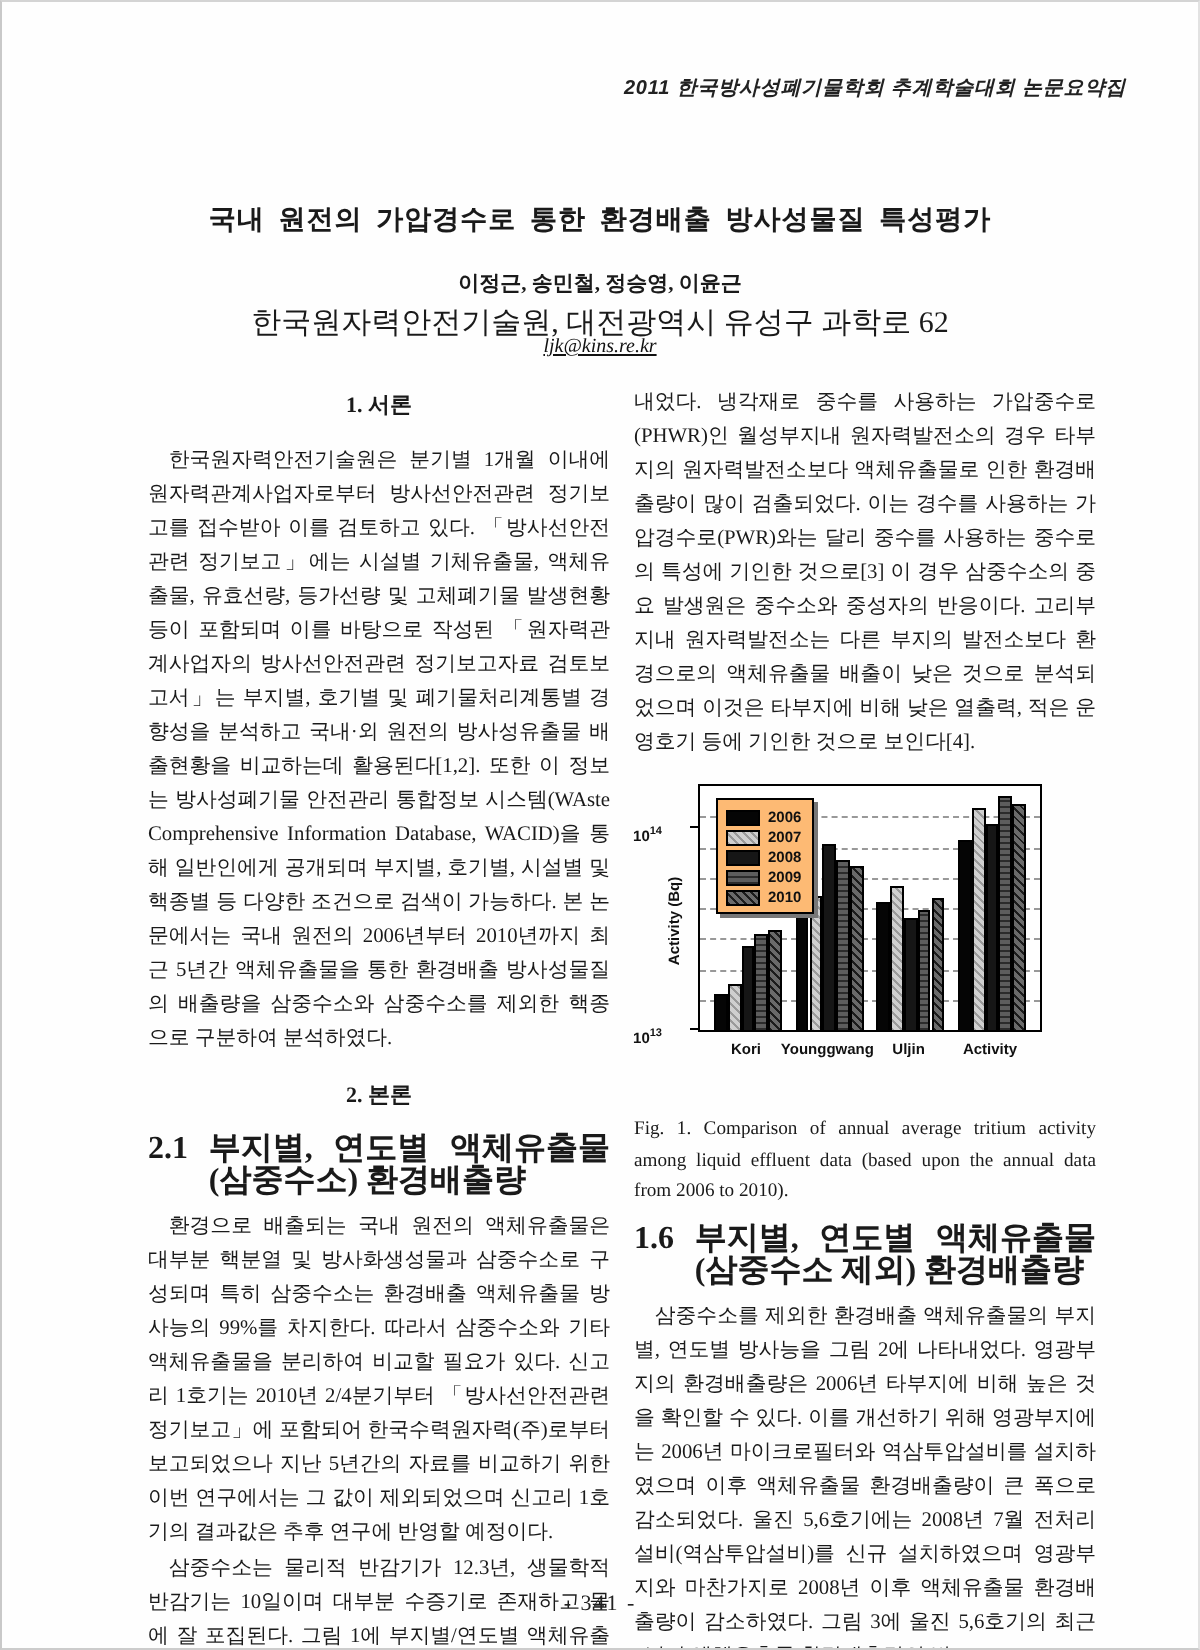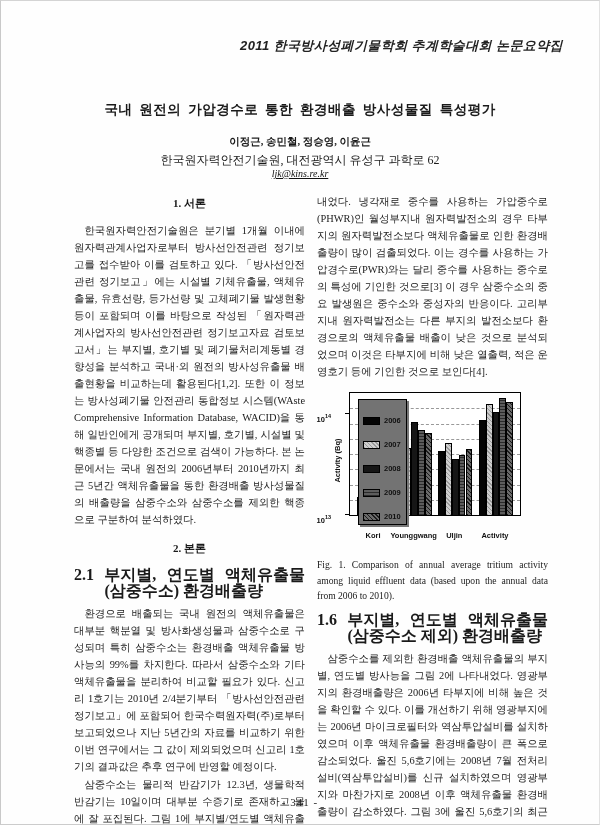--- a/index.html
+++ b/index.html
@@ -1,24 +1,24 @@
 <!DOCTYPE html>
 <html><head>
 <meta charset="utf-8">
 <style>
   html,body{margin:0;padding:0;background:#e9e9e9;}
   .page{position:relative;width:600px;height:825px;margin:0 auto;background:#fefefe;
         border-left:1px solid #c9c9c9;border-top:1px solid #d4d4d4;border-right:1px solid #e2e2e2;border-bottom:1px solid #cccccc;
         box-sizing:border-box;overflow:hidden;color:#1a1a1a;
         font-family:"Liberation Serif","DejaVu Serif",serif;}
   .header-line{position:absolute;top:36px;right:36px;font-family:"Liberation Sans","DejaVu Sans",sans-serif;
-        font-style:italic;font-weight:bold;font-size:13px;letter-spacing:.4px;color:#222;}
+        font-style:italic;font-weight:bold;font-size:10px;letter-spacing:.4px;color:#222;}
   .title{position:absolute;top:100px;left:0;width:100%;text-align:center;font-weight:bold;font-size:13.5px;word-spacing:3px;letter-spacing:.5px;}
   .byline{position:absolute;top:134px;left:0;width:100%;text-align:center;font-weight:bold;font-size:10.5px;}
-  .affil{position:absolute;top:151px;left:0;width:100%;text-align:center;font-size:12px;}
+  .affil{position:absolute;top:151px;left:0;width:100%;text-align:center;font-size:15px;}
   .email{position:absolute;top:167px;left:0;width:100%;text-align:center;font-size:10px;font-style:italic;}
   .email a{color:#111;text-decoration:underline;}
   .columns{position:absolute;top:192px;left:73px;width:474px;display:flex;gap:12px;}
   .col{width:231px;font-size:10.4px;line-height:17px;text-align:justify;}
   .sec-h{text-align:center;font-weight:bold;font-size:11px;margin:2px 0 10px 0;}
   .sec-h2{text-align:center;font-weight:bold;font-size:11px;margin:12px 0 10px 0;}
   .sub-h{font-weight:bold;font-size:16px;margin:2px 0 6px 0;padding-left:1.9em;text-indent:-1.9em;line-height:16px;}
   .para{text-indent:1em;margin:0 0 1px 0;}
   .para-cont{text-indent:0;margin:0;}
   .footer{position:absolute;bottom:16px;left:0;width:100%;text-align:center;font-size:11px;letter-spacing:1px;color:#222;}
@@ -28,23 +28,23 @@
           font-family:"Liberation Sans","DejaVu Sans",sans-serif;}
   .ylabel{position:absolute;left:-4px;top:64px;transform:rotate(-90deg);transform-origin:center;
           font-size:7.5px;font-weight:bold;color:#111;white-space:nowrap;}
   .plot{position:absolute;left:30px;top:4px;width:170px;height:122px;border:1px solid #000;background:#fff;}
   .gridline{position:absolute;left:0;width:100%;height:0;border-top:1px dashed #999;}
   .ytick{position:absolute;right:202px;width:26px;text-align:right;font-size:7.5px;font-weight:bold;color:#111;}
   .ytick sup{font-size:5.5px;}
   .tickmark{position:absolute;left:26px;width:4px;height:0;border-top:1px solid #000;}
   .bar{position:absolute;bottom:0;box-sizing:border-box;border:1px solid #000;border-bottom:none;}
   .xlabels{position:absolute;left:30px;top:128px;width:170px;height:12px;}
-  .xlabel{position:absolute;top:11px;text-align:right;font-size:7.5px;font-weight:bold;color:#111;transform:translateX(-50%);white-space:nowrap;}
-  .legend{position:absolute;left:8px;top:6px;background:#737373;border:1px solid #000;box-shadow:2px 2px 0 #777;
-          padding:17px 5px 3px 4px;display:flex;flex-direction:column;gap:16px;z-index:3;}
+  .xlabel{position:absolute;top:0;text-align:right;font-size:7.5px;font-weight:bold;color:#111;transform:translateX(-50%);white-space:nowrap;}
+  .legend{position:absolute;left:8px;top:6px;background:#fdba74;border:1px solid #000;box-shadow:2px 2px 0 #777;
+          padding:5px 5px 3px 4px;display:flex;flex-direction:column;gap:2px;z-index:3;}
   .legend-row{display:flex;align-items:center;gap:4px;}
   .legend-swatch{width:17px;height:8px;box-sizing:border-box;border:1px solid #000;}
   .legend-label{font-size:7.5px;font-weight:bold;color:#111;line-height:8px;}
   
   .s0{background:#050505;}
   .s1{background:repeating-linear-gradient(45deg,#9a9a9a 0 1px,#cfcfcf 1px 3px);}
   .s2{background:#161616;}
   .s3{background:repeating-linear-gradient(0deg,#2b2b2b 0 1px,#5d5d5d 1px 3px);}
   .s4{background:repeating-linear-gradient(45deg,#1c1c1c 0 1px,#6a6a6a 1px 3px),
                repeating-linear-gradient(-45deg,#1c1c1c 0 1px,rgba(0,0,0,0) 1px 3px);}

